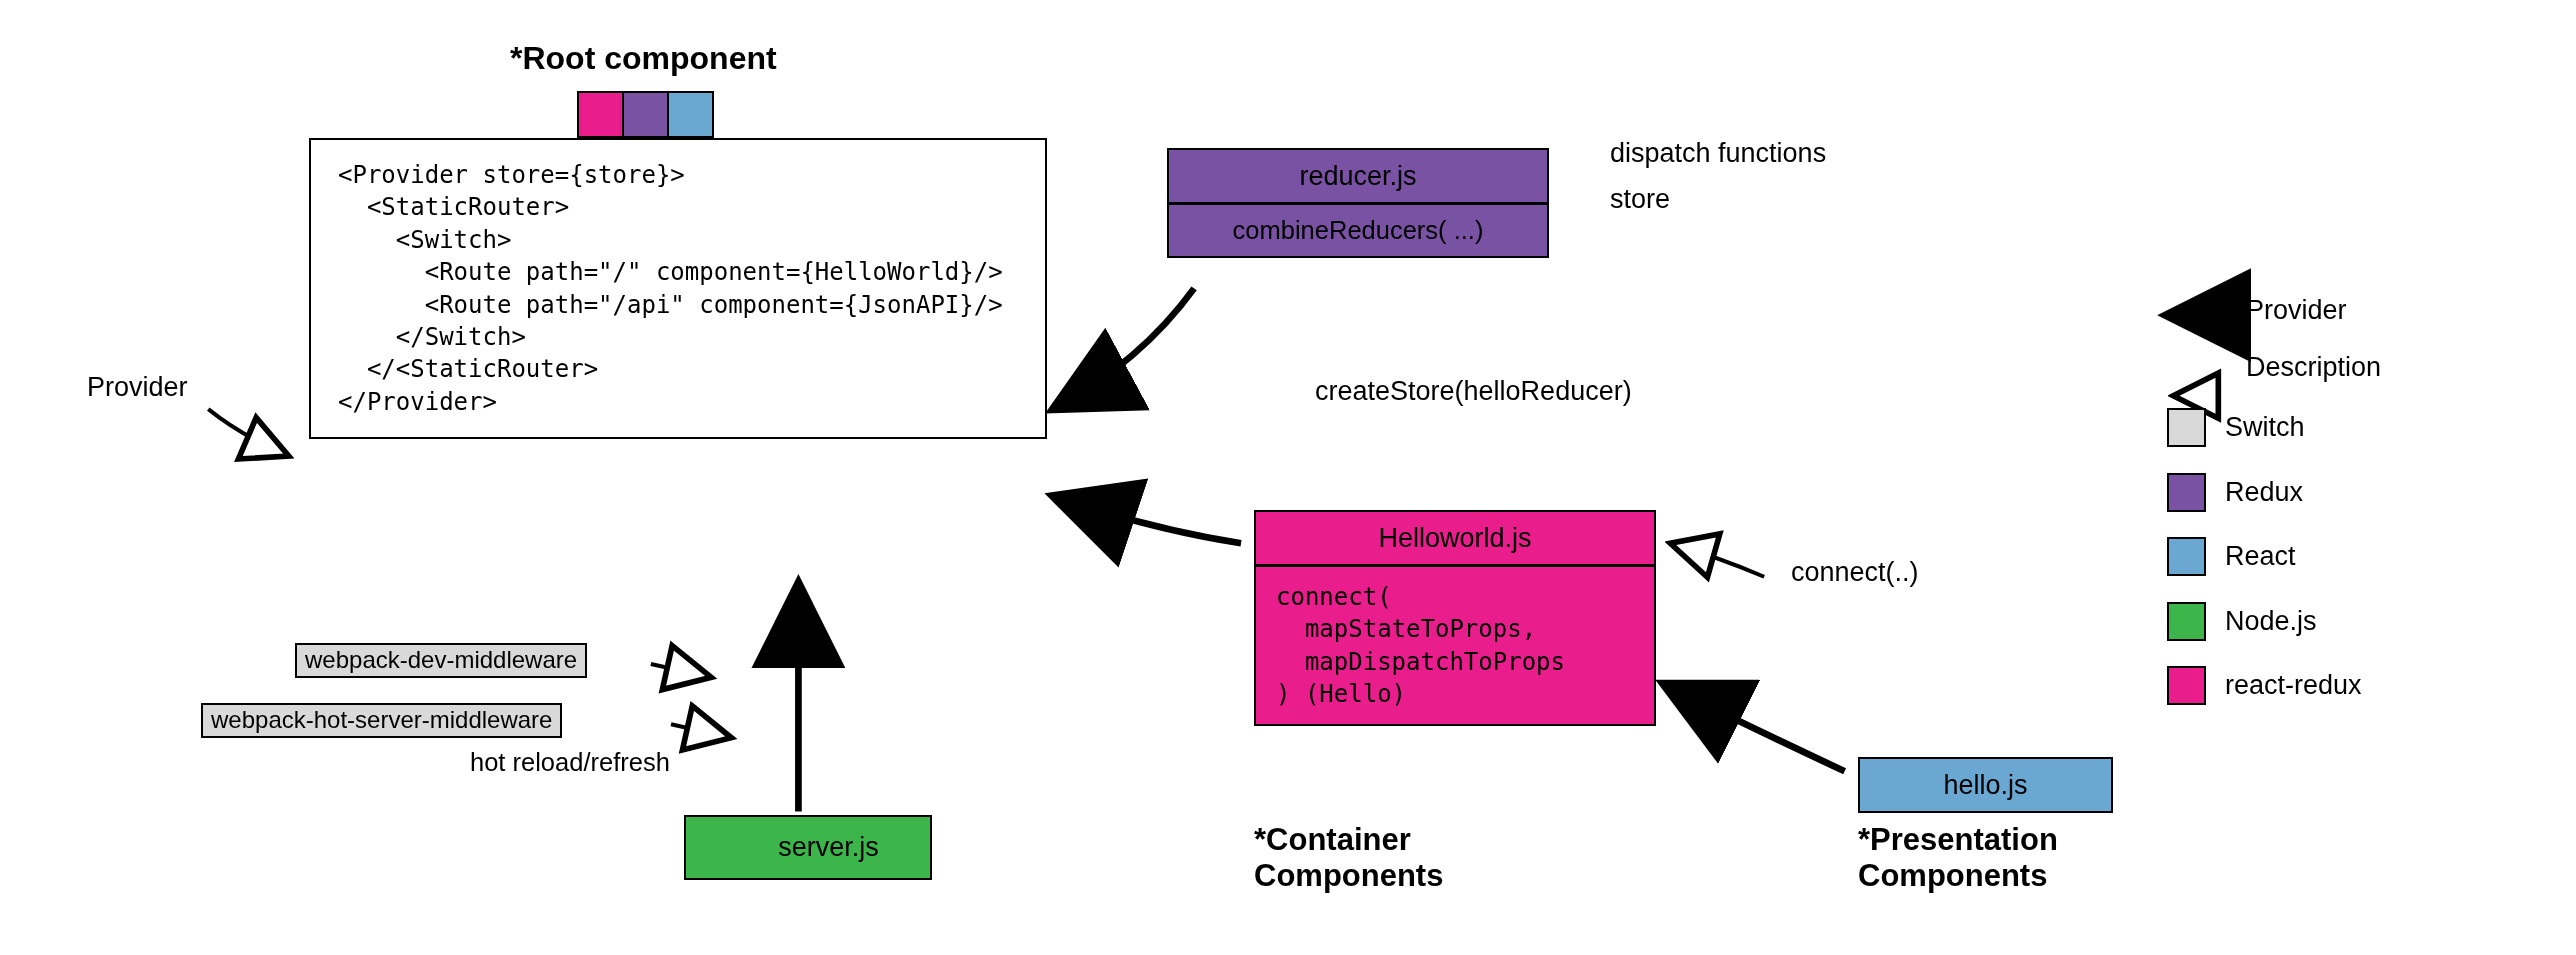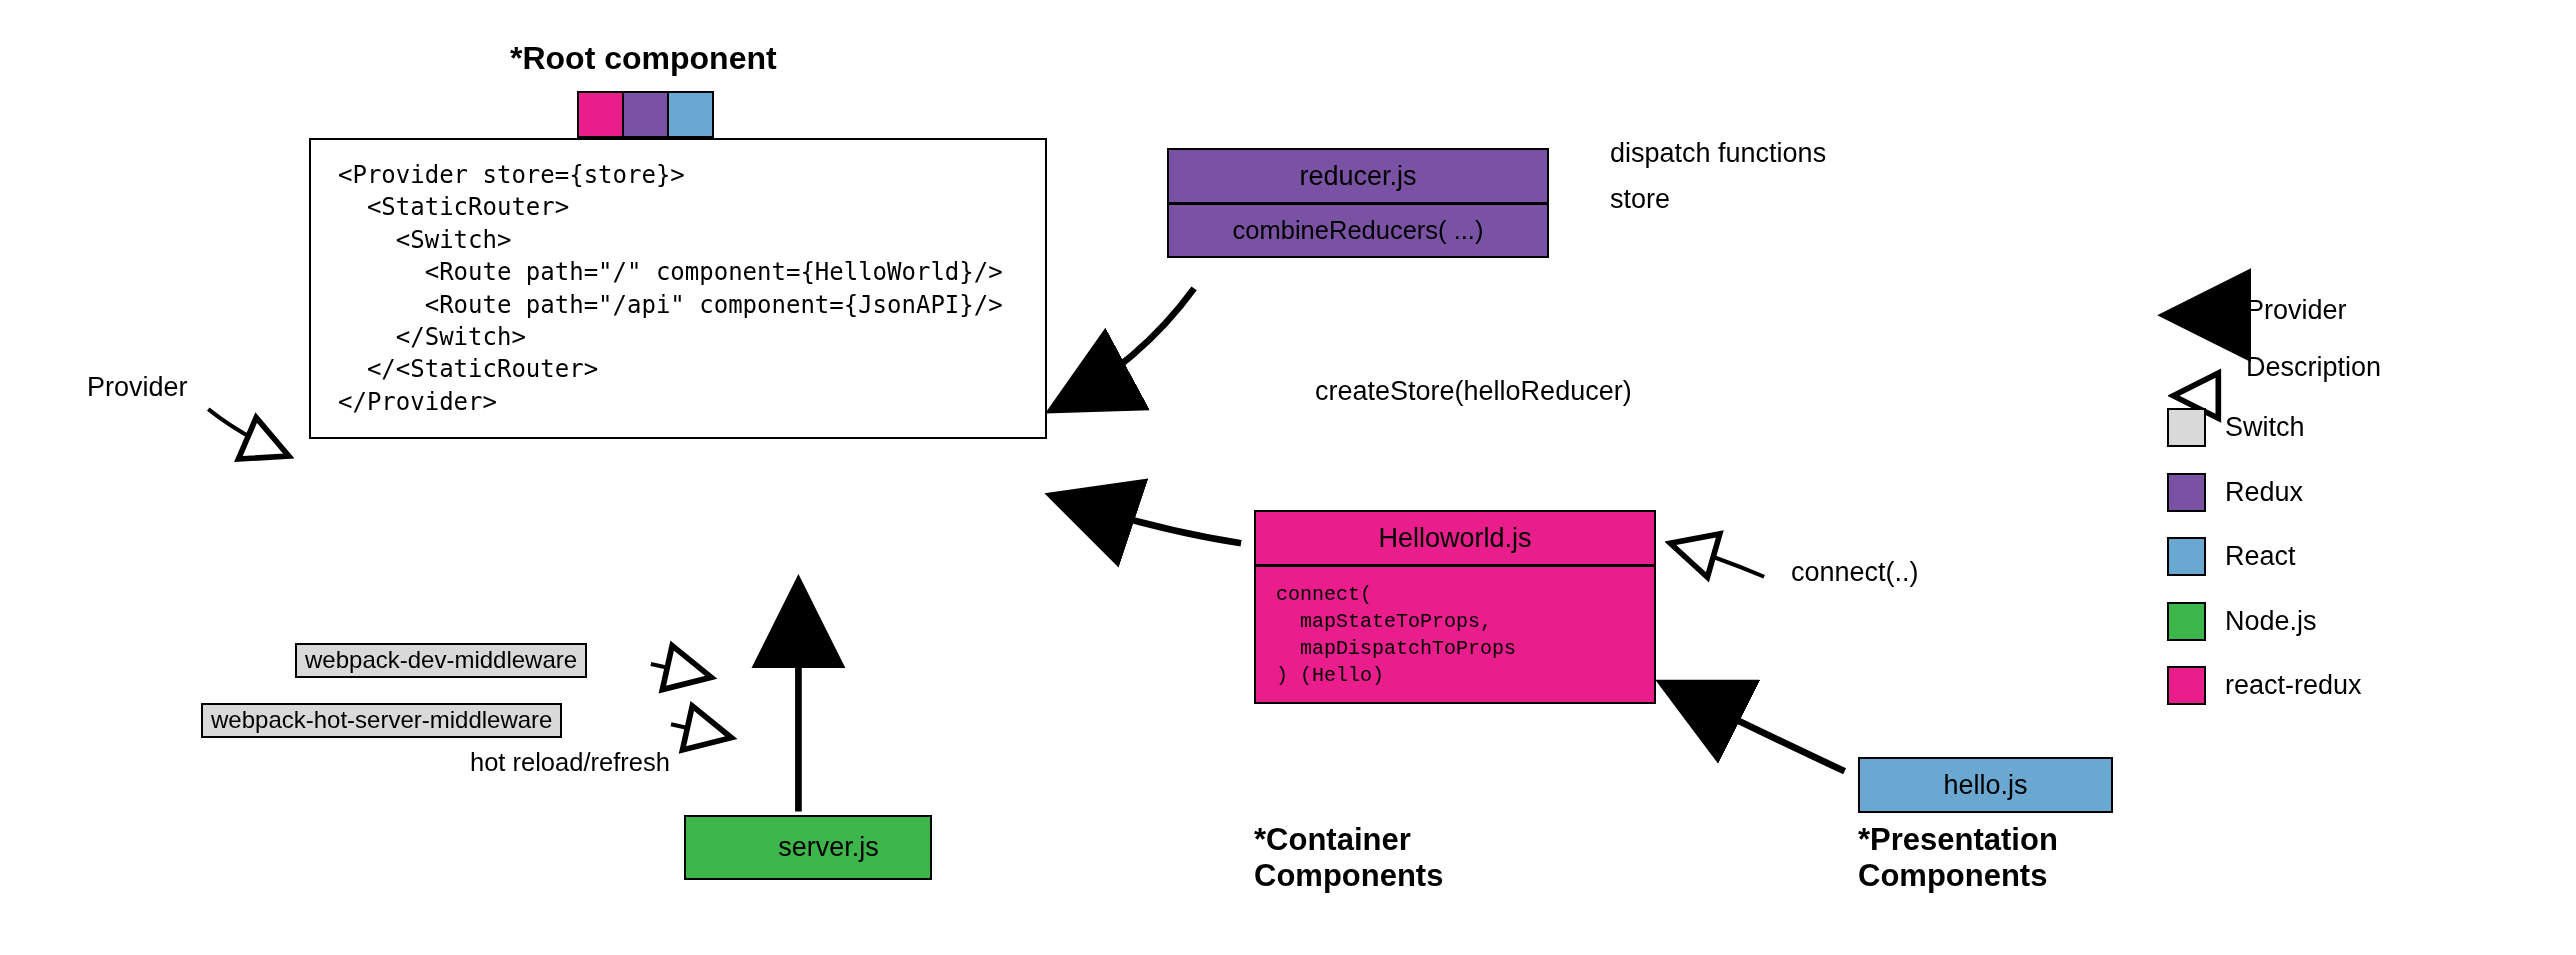--- a/index.html
+++ b/index.html
@@ -105,21 +105,21 @@
   <div class="center" style="padding:10.7px 0; font-size:25.5px;">combineReducers( ...)</div>
 </div>
 
 <div class="abs" style="left:1610px; top:138px; font-size:27px;">dispatch functions</div>
 <div class="abs" style="left:1610px; top:184px; font-size:27px;">store</div>
 
 <div class="abs" style="left:1315px; top:376px; font-size:27px;">createStore(helloReducer)</div>
 
 <div class="abs" style="left:1254px; top:510px; width:402px; border:2px solid #000; background:#e91e8c;">
   <div class="center" style="border-bottom:3.4px solid #000; padding:10.7px 0; font-size:27px;">Helloworld.js</div>
-  <div class="code" style="padding:13.4px 20px; font-size:20px;font-family:Liberation Mono, monospace;">connect(
+  <div class="code" style="padding:13.4px 20px; font-size:24px;">connect(
   mapStateToProps,
   mapDispatchToProps
 ) (Hello)</div>
 </div>
 
 <div class="abs" style="left:1791px; top:557px; font-size:27px;">connect(..)</div>
 
 <div class="abs" style="left:1858px; top:757px; width:255px; border:2px solid #000; background:#6aa7d1;">
   <div class="center" style="padding:10.7px 0; font-size:27px;border-radius:16px;">hello.js</div>
 </div>

